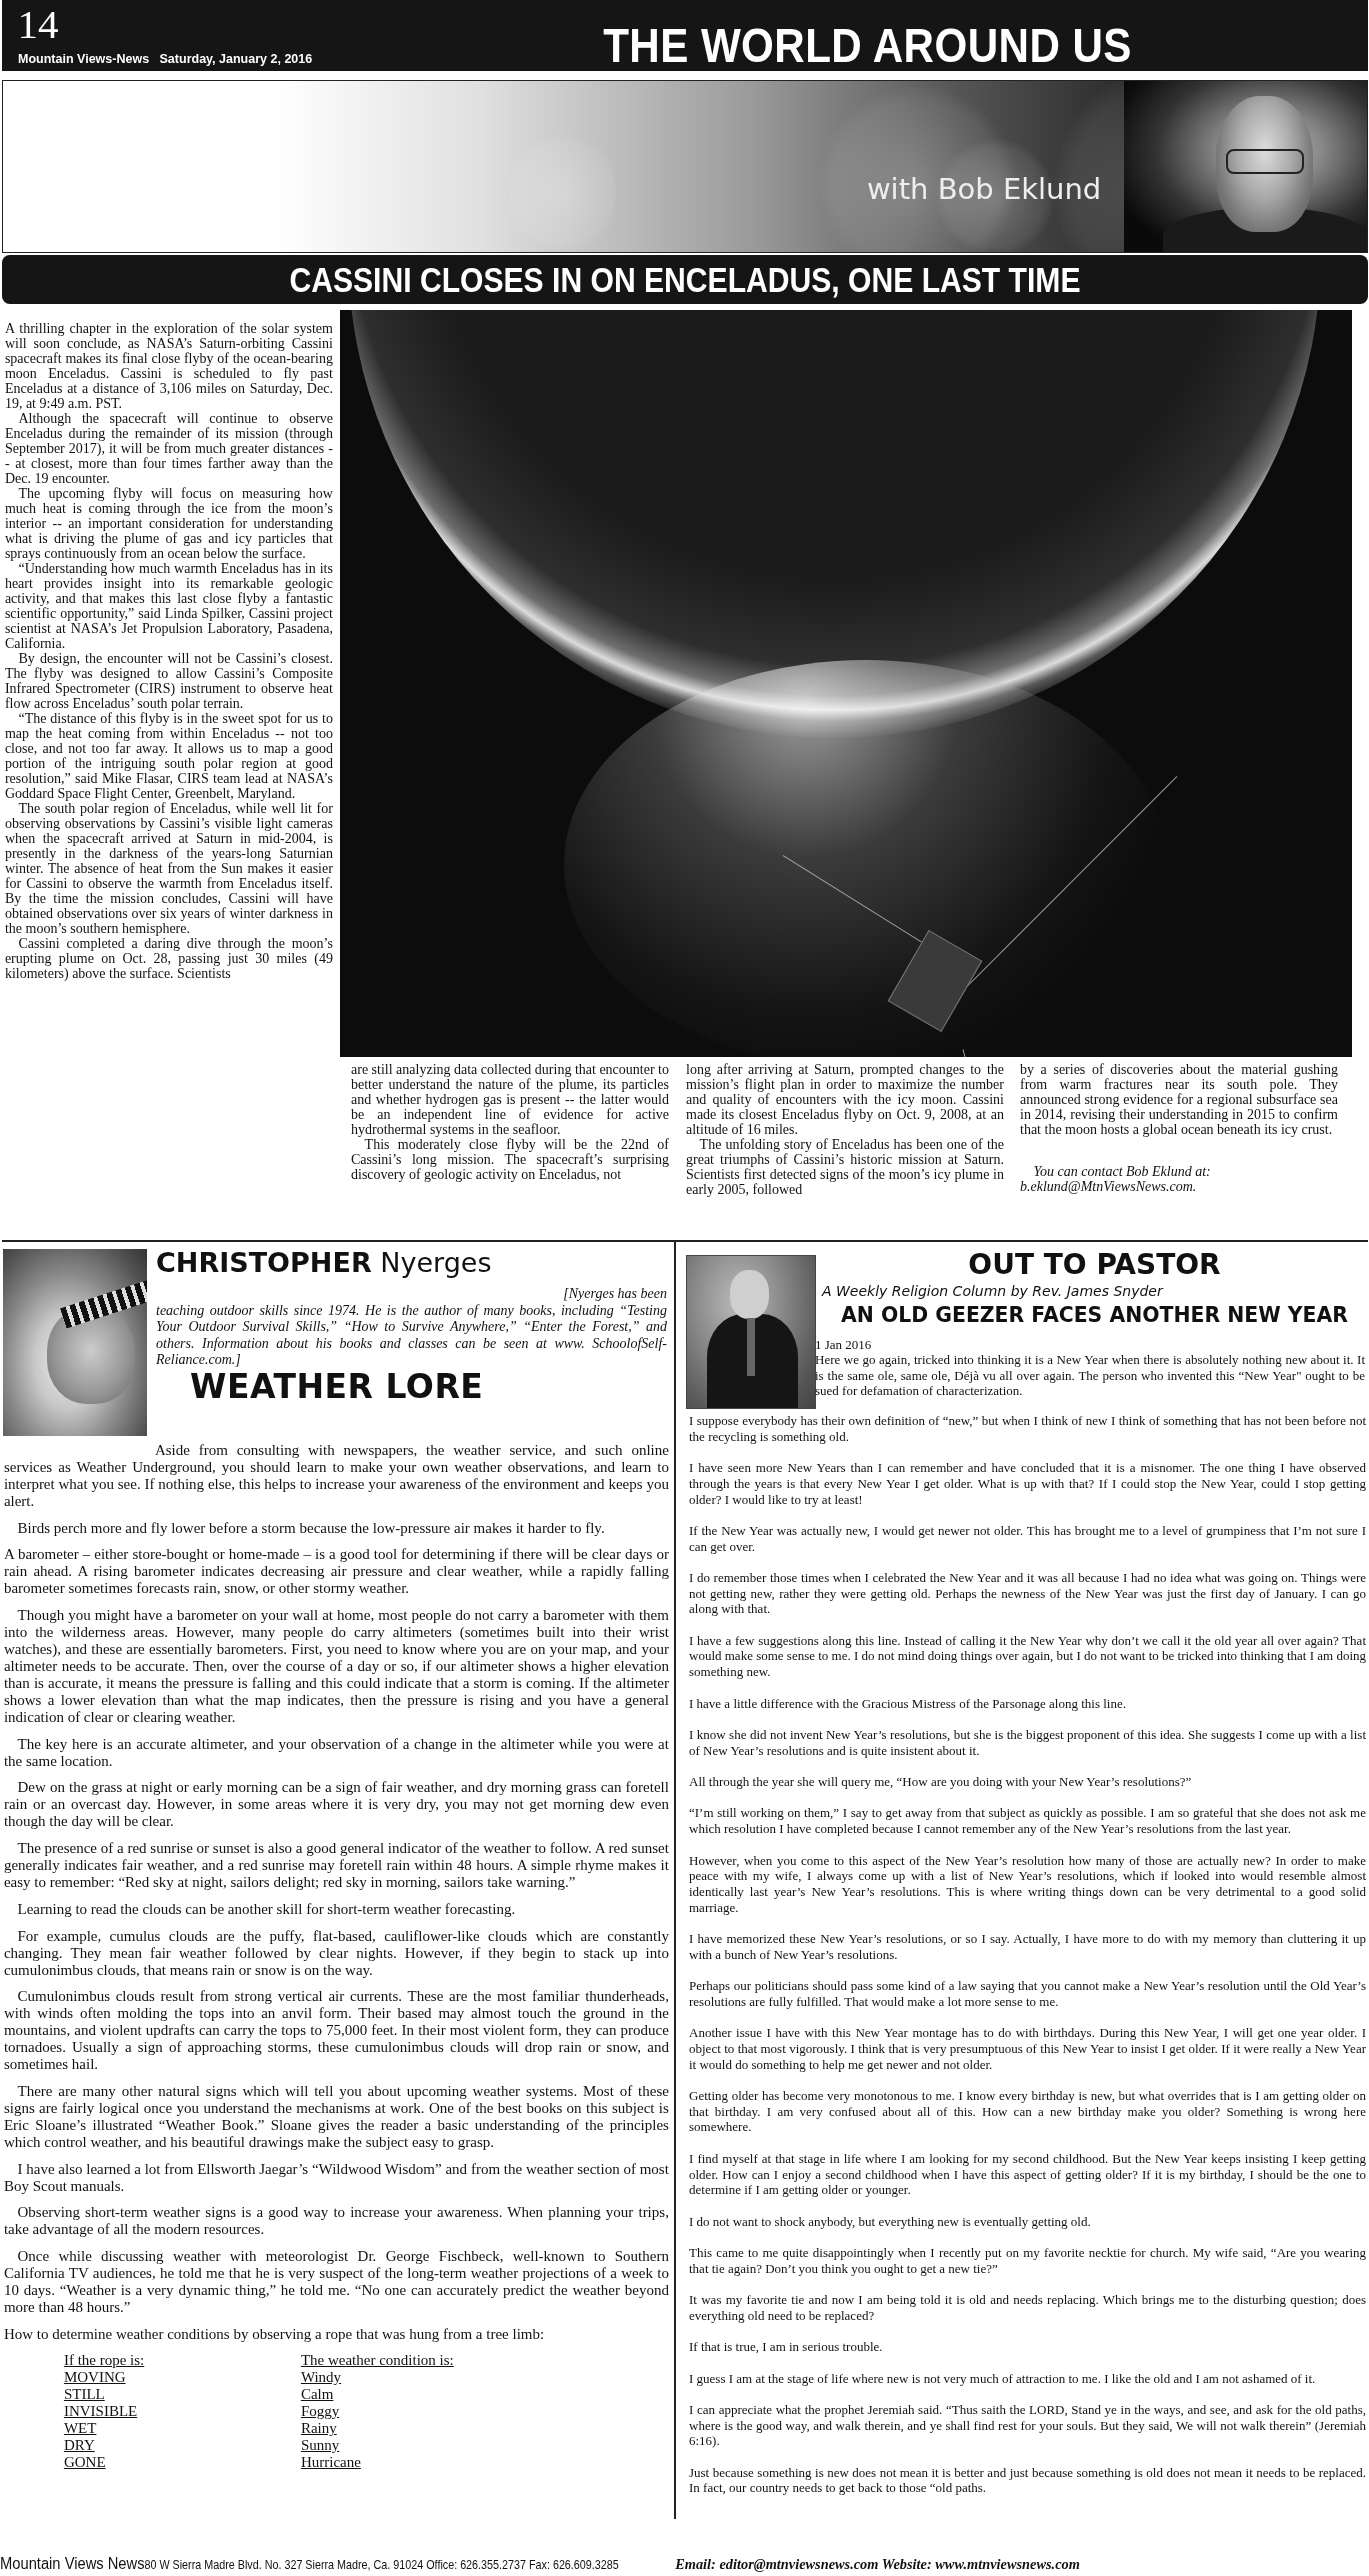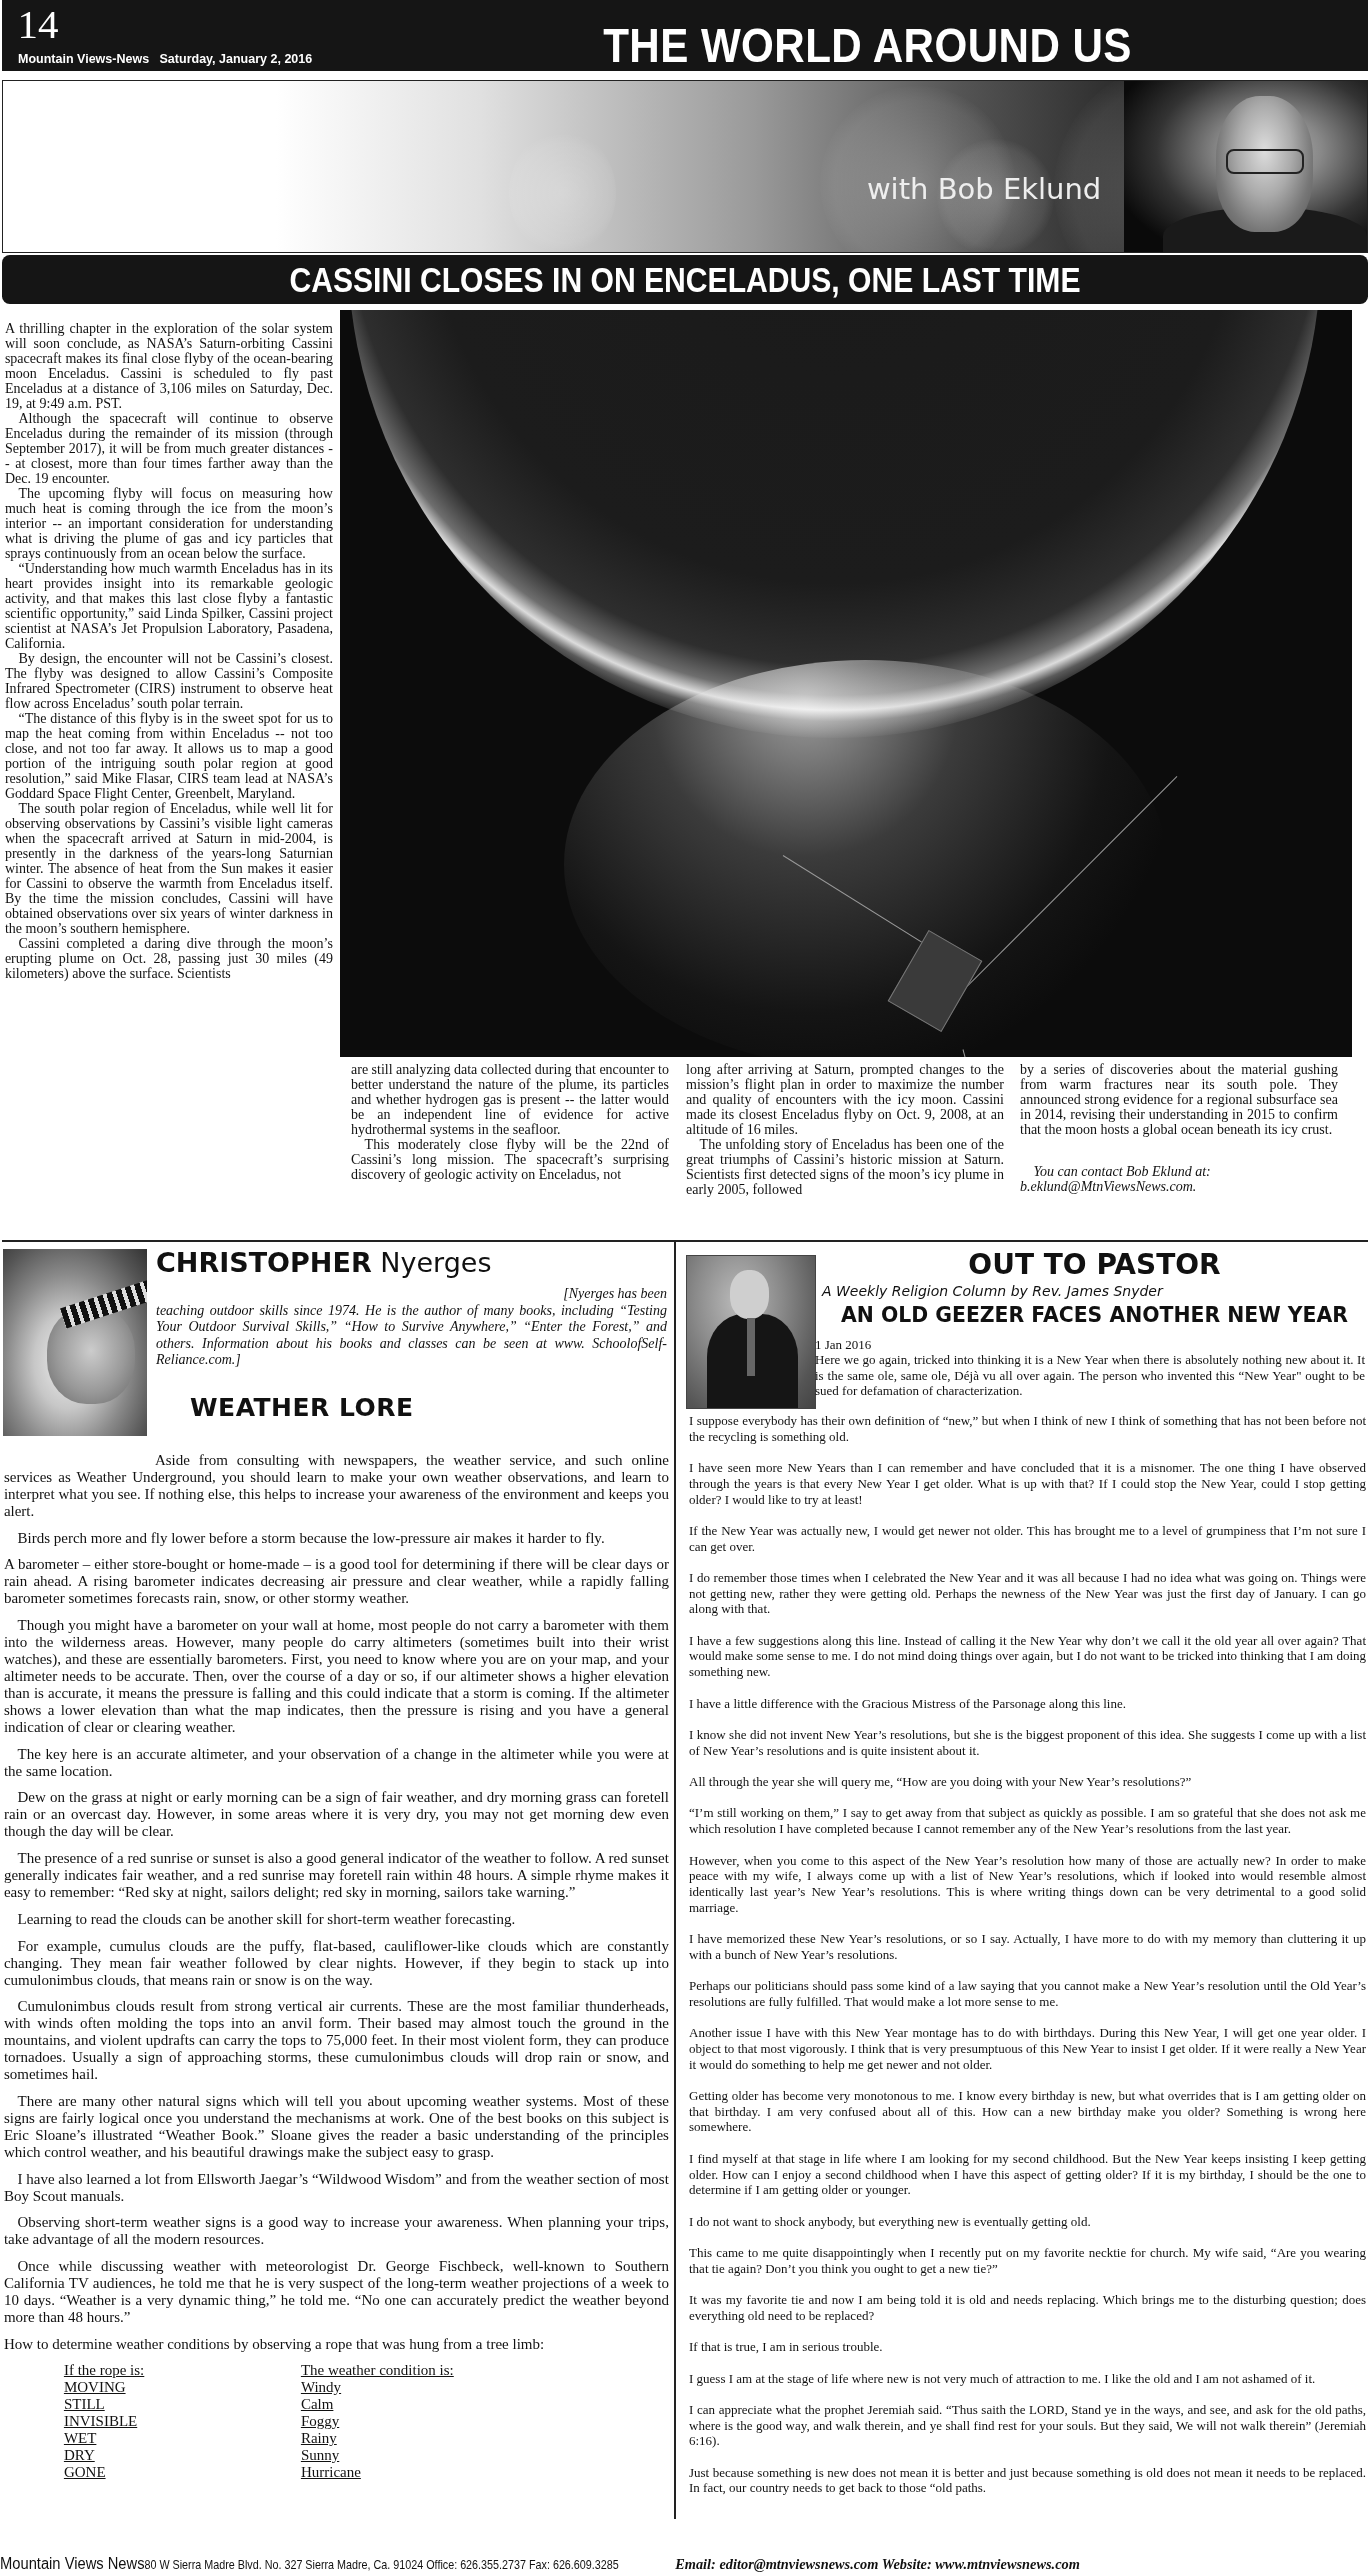--- a/index.html
+++ b/index.html
@@ -55,25 +55,25 @@
   
   .nyerges-photo { position: absolute; left: 2.9px; top: 1249px; width: 144px; height: 187px; overflow: hidden;
     background: radial-gradient(ellipse at 45% 60%, #f0f0f0 0%, #c7c7c7 30%, #8a8a8a 55%, #555 80%, #333 100%); }
   .nyerges-band { position: absolute; left: 58px; top: 44px; width: 97px; height: 21.4px; background: repeating-linear-gradient(90deg,#111 0 5.8px,#ddd 5.8px 9.7px); transform: rotate(-18deg); }
   .nyerges-face { position: absolute; left: 44px; top: 58px; width: 88px; height: 97px; border-radius: 45%; background: radial-gradient(ellipse at 50% 45%, #ccc 0%, #999 55%, #666 100%); }
 
   .columnist { position: absolute; left: 156px; top: 1245px; font-family: "DejaVu Sans", sans-serif; font-size: 27px; line-height: 35px; color: #111; }
   .columnist b { font-weight: bold; }
   .bio { position: absolute; left: 156px; top: 1286px; width: 511px; font-style: italic; font-size: 14px; line-height: 16.5px; text-align: justify; }
   .bio .bio-first { display: block; text-align: right; }
-  .weather-title { position: absolute; left: 190px; top: 1367px; font-family: "DejaVu Sans", sans-serif; font-weight: bold; font-size: 25px; color: #111; letter-spacing: 0.5px; margin-top: 26px; }
+  .weather-title { position: absolute; left: 190px; top: 1367px; font-family: "DejaVu Sans", sans-serif; font-weight: bold; font-size: 33px; color: #111; letter-spacing: 0.5px; }
 
   .weather-body { position: absolute; left: 3.9px; top: 1442px; width: 665px; font-size: 15px; line-height: 17px; text-align: justify; }
   .weather-body p { text-indent: 13.6px; margin-bottom: 9.7px; }
-  .weather-body p.lead { text-indent: 151px; margin-top: 10px; }
+  .weather-body p.lead { text-indent: 151px; }
   .weather-body p.noindent { text-indent: 0; }
 
   .rope-table { margin-left: 60px; margin-top: 3.9px; border-collapse: collapse; font-size: 15px; line-height: 17px; }
   .rope-table td { padding: 0; vertical-align: top; text-decoration: underline; }
   .rope-table td.c1 { width: 237px; }
 
   
   .snyder-photo { position: absolute; left: 686px; top: 1255px; width: 130px; height: 154px; overflow: hidden;
     background: radial-gradient(ellipse at 40% 30%, #bbb 0%, #8a8a8a 40%, #555 80%, #444 100%); border: 1px solid #444; }
   .snyder-head { position: absolute; left: 43px; top: 13.6px; width: 39px; height: 49px; border-radius: 45%; background: #cfcfcf; }

